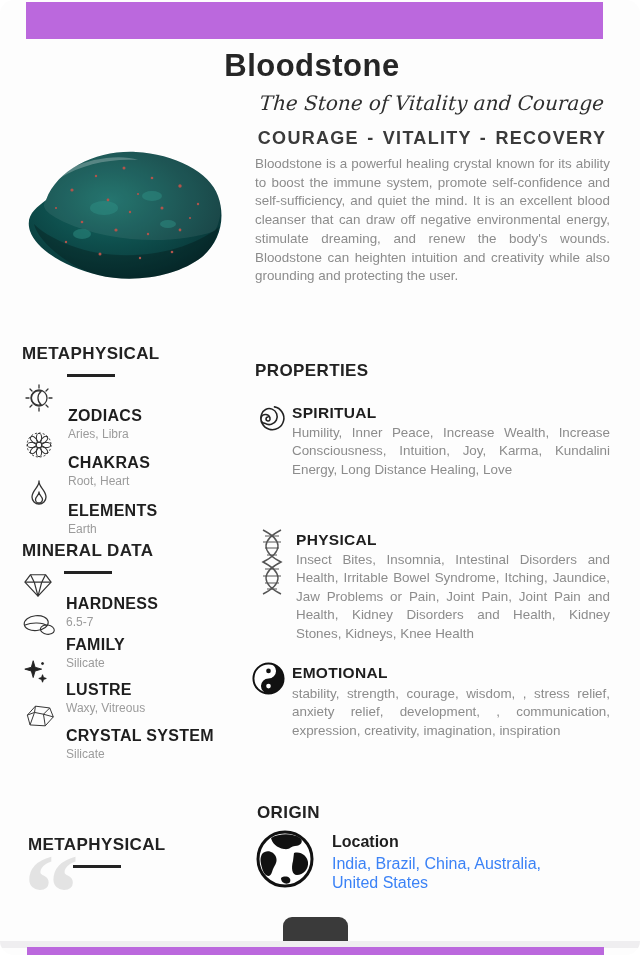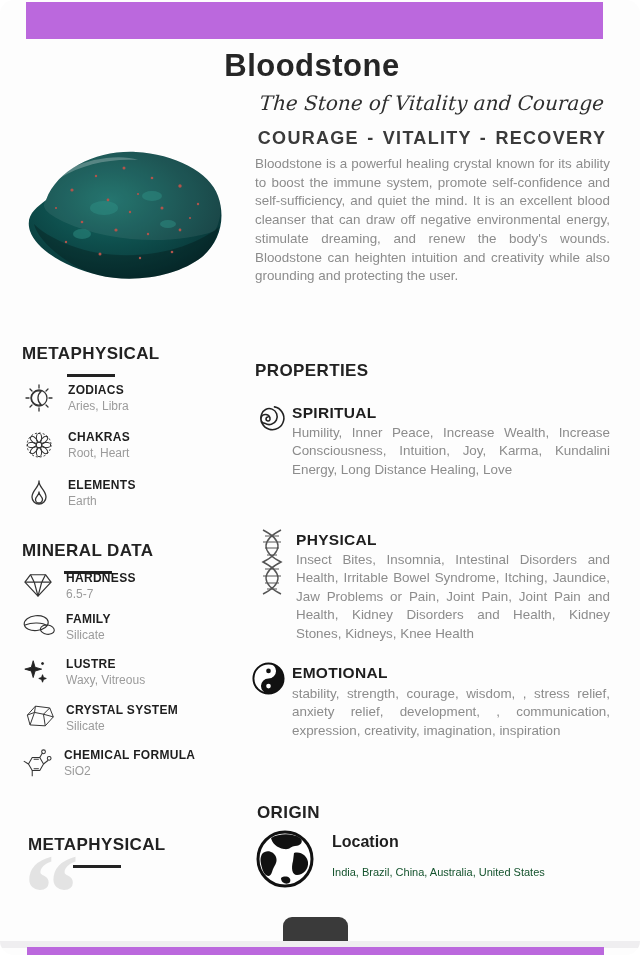--- a/index.html
+++ b/index.html
@@ -26,26 +26,26 @@
   .body-text{
     font-size:13.4px;line-height:18.7px;color:#8c8c8c;text-align:justify;
   }
   .sec-head{
     font-size:17px;font-weight:bold;color:#222;letter-spacing:.4px;
     display:flex;align-items:center;gap:10px;white-space:nowrap;flex-direction:column;
   }
   .sec-head .rule{display:inline-block;width:48px;height:3px;background:#222;}
   .side-item{display:flex;align-items:flex-start;gap:14px;}
   .side-icon{width:30px;height:30px;flex:0 0 30px;}
-  .side-label{font-size:12px;font-weight:bold;color:#1e1e1e;letter-spacing:.3px;}
+  .side-label{font-size:16px;font-weight:bold;color:#1e1e1e;letter-spacing:.3px;margin-top:24px;}
   .side-value{font-size:12px;color:#9b9b9b;margin-top:2px;}
   .prop-head{font-size:15.5px;font-weight:bold;color:#1e1e1e;letter-spacing:.3px;}
   .prop-text{font-size:13.4px;line-height:18.4px;color:#8c8c8c;text-align:justify;}
   .origin-label{font-size:16px;font-weight:bold;color:#1e1e1e;}
-  .origin-value{font-size:11px;line-height:19px;color:#14532d;margin-top:12px;}
+  .origin-value{font-size:16px;line-height:19px;color:#3b82f6;margin-top:3px;}
   .affirm-text{font-size:13.5px;line-height:18px;font-weight:bold;color:#141414;}
   .quote-glyph{
     font-family:"Liberation Serif",serif;font-weight:bold;font-size:110px;
     color:#e3e3e3;line-height:1;user-select:none;
   }
   .bottom-tab{background:#3a3a3a;border-radius:9px 9px 6px 6px;}
   svg{display:block;}
 </style>
 </head>
 <body>
@@ -220,38 +220,20 @@
         <path d="M6,13 L15,3 L31,5 L35,15 L26,25 L9,24 Z"></path>
         <path d="M6,13 L14,10 L24,12 L35,15 M14,10 L15,3 M24,12 L31,5 M14,10 L9,24 M24,12 L26,25"></path>
       </svg>
     </span>
     <span>
       <div class="side-label">CRYSTAL SYSTEM</div>
       <div class="side-value">Silicate</div>
     </span>
   </div>
 
-  <div class="abs side-item" style="left:20px;top:748px;width:215px;">
-    <span class="side-icon">
-      <svg viewBox="0 0 34 34" width="32" height="32" fill="none" stroke="#333" stroke-width="1.1">
-        <path d="M13,10 L21,10 L25,17 L21,24 L13,24 L9,17 Z"></path>
-        <path d="M14.5,12 L20,12 M14.5,22 L20,22"></path>
-        <line x1="25" y1="17" x2="30" y2="13"></line>
-        <circle cx="31" cy="11" r="2"></circle>
-        <line x1="21" y1="10" x2="24" y2="5"></line>
-        <circle cx="25" cy="4" r="2"></circle>
-        <line x1="9" y1="17" x2="4" y2="14"></line>
-        <line x1="13" y1="24" x2="13" y2="30"></line>
-      </svg>
-    </span>
-    <span>
-      <div class="side-label">CHEMICAL FORMULA</div>
-      <div class="side-value">SiO2</div>
-    </span>
-  </div>
 
   <div class="abs sec-head" style="left:255px;top:361px;">
     <span>PROPERTIES</span>
   </div>
 
   <div class="abs" style="left:250px;top:400px;width:36px;height:36px;">
     <svg viewBox="0 0 36 36" width="36" height="36" fill="none" stroke="#222" stroke-width="1.6" stroke-linecap="round">
       <path d="M18,17 a2,2 0 1 0 2,2.4 a4.5,4.5 0 1 0 -5,4 a8,8 0 1 0 -3.5,-9 a11.5,11.5 0 1 0 13,-7.5"></path>
     </svg>
   </div>

